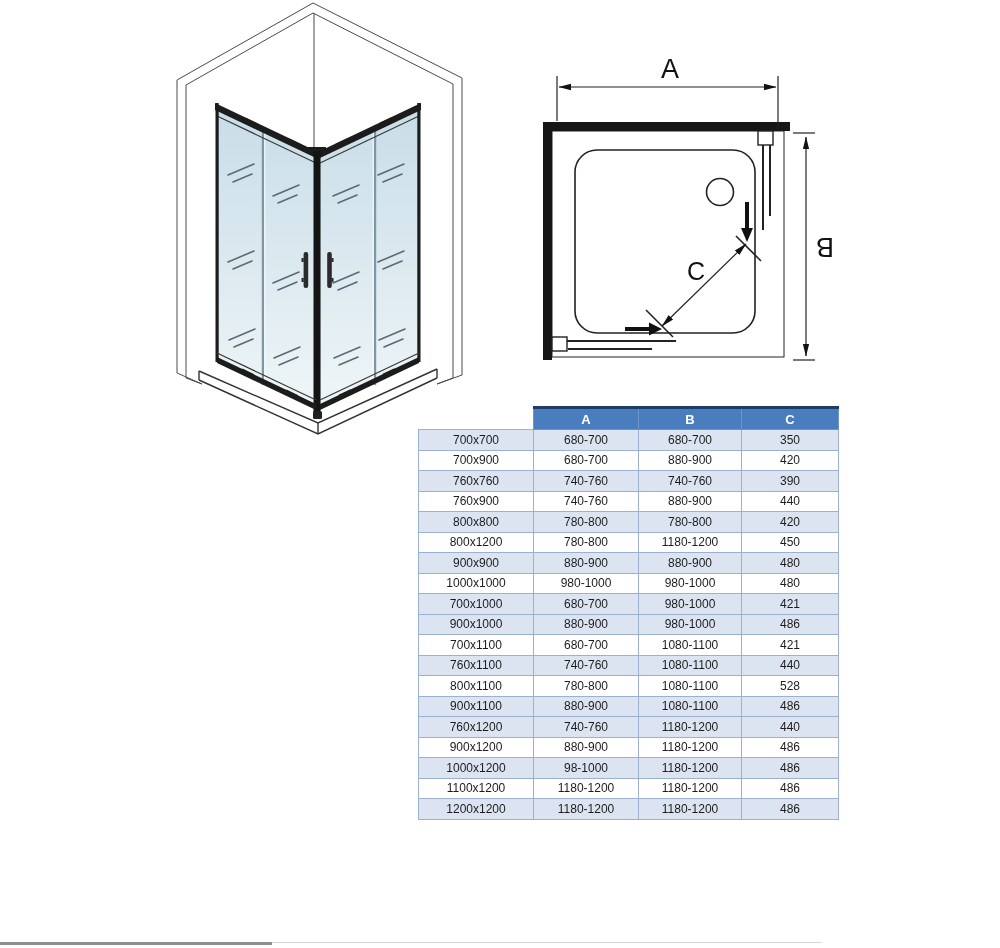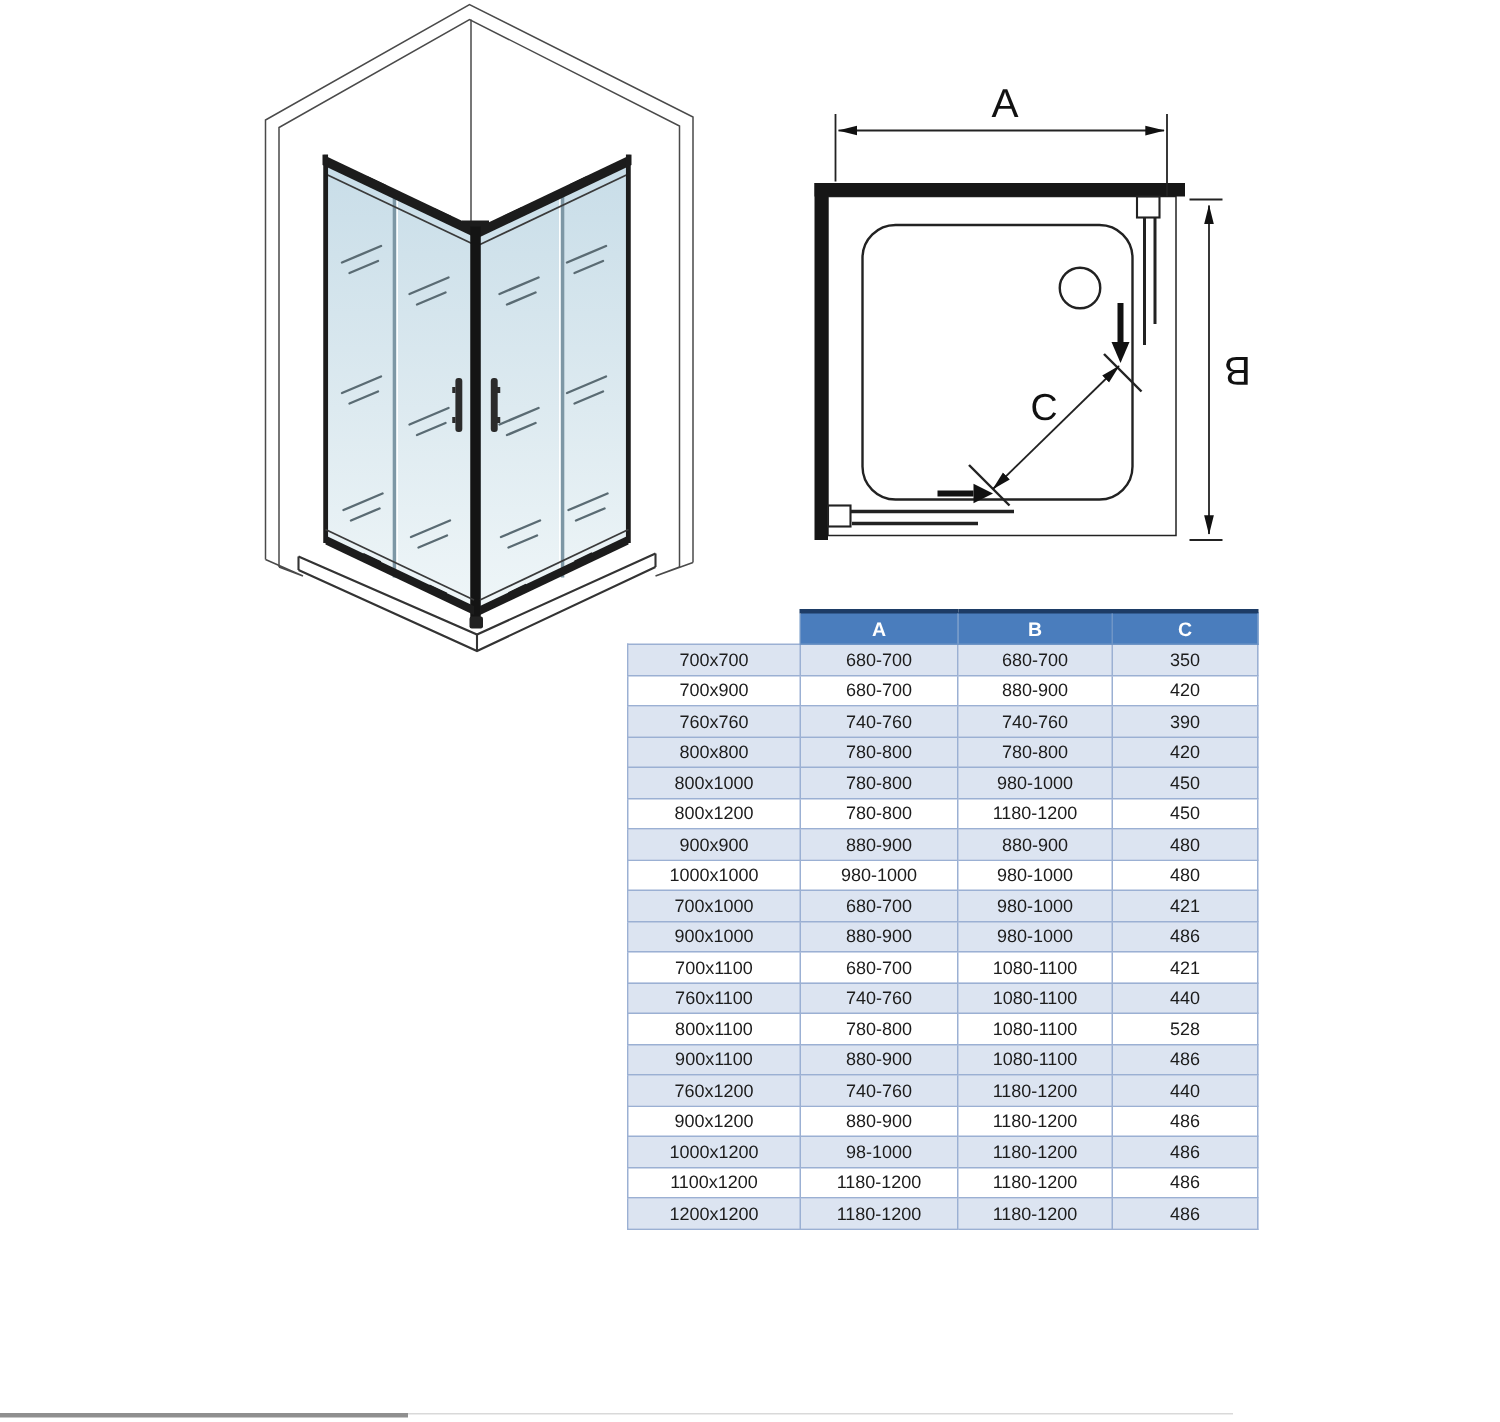--- a/index.html
+++ b/index.html
@@ -241,32 +241,32 @@
             <td>680-700</td>
             <td>880-900</td>
             <td>420</td>
           </tr>
           <tr class="odd">
             <td>760x760</td>
             <td>740-760</td>
             <td>740-760</td>
             <td>390</td>
           </tr>
+          <tr class="even">
+            <td>760x900</td>
+            <td>740-760</td>
+            <td>880-900</td>
+            <td>440</td>
+          </tr>
           <tr class="odd">
             <td>800x800</td>
             <td>780-800</td>
             <td>780-800</td>
             <td>420</td>
           </tr>
-          <tr class="odd">
-            <td>800x1000</td>
-            <td>780-800</td>
-            <td>980-1000</td>
-            <td>450</td>
-          </tr>
           <tr class="even">
             <td>800x1200</td>
             <td>780-800</td>
             <td>1180-1200</td>
             <td>450</td>
           </tr>
           <tr class="odd">
             <td>900x900</td>
             <td>880-900</td>
             <td>880-900</td>

